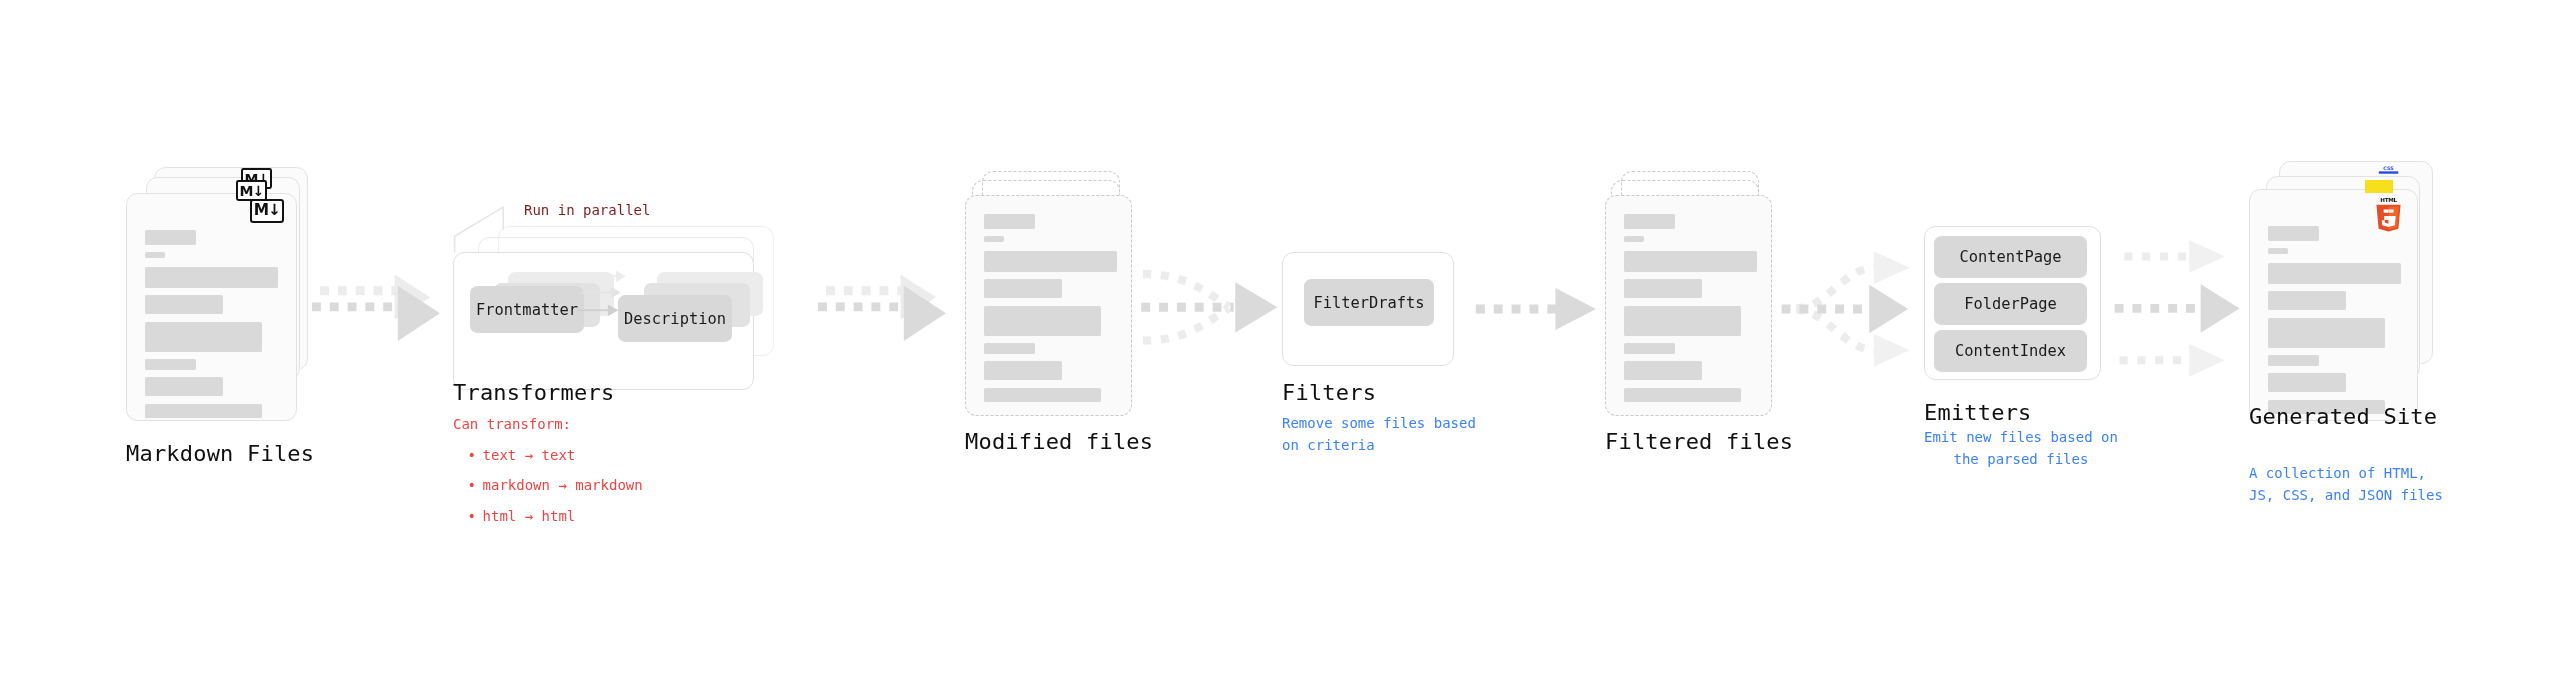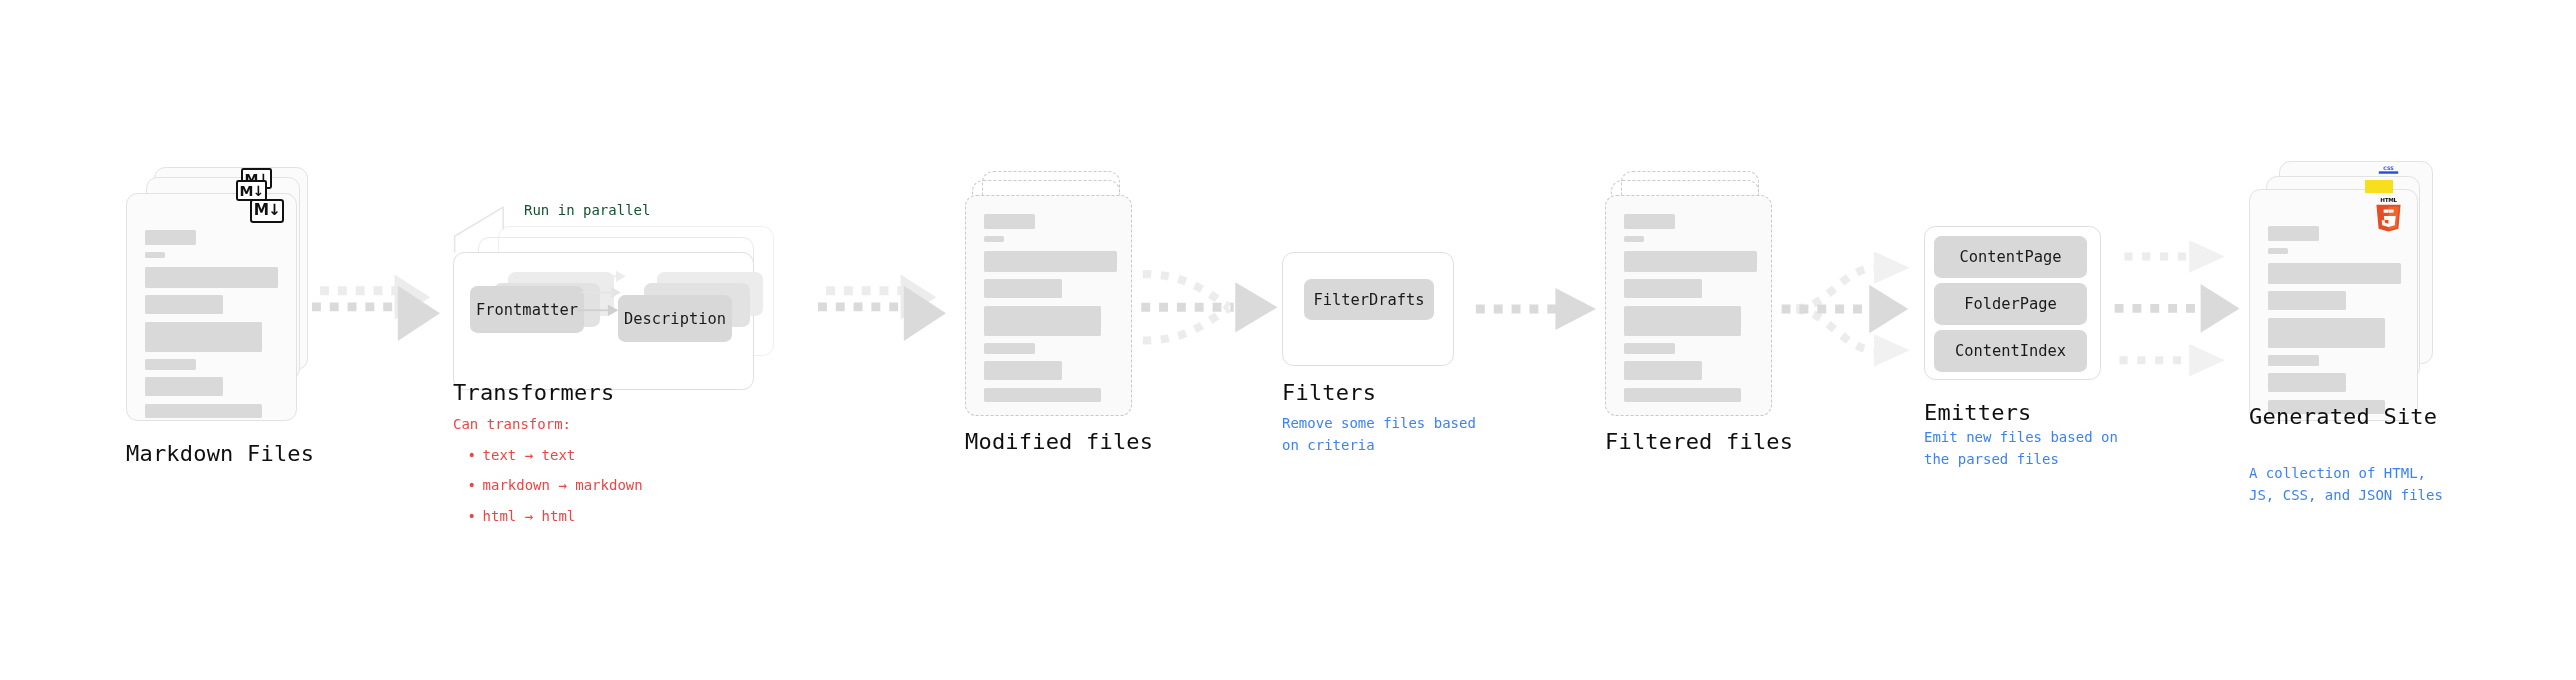--- a/index.html
+++ b/index.html
@@ -138,21 +138,21 @@
   }
   .bullets .lead { display: block; }
   .bullets ul { margin: 0; padding: 0 0 0 14.6px; list-style: none; }
   .bullets li { white-space: nowrap; margin-top: 8px; }
   .bullets li::before { content: "\2022"; margin-right: 6.5px; }
 
   .parallel-note {
     position: absolute;
     font-family: "DejaVu Sans Mono", "Liberation Mono", monospace;
     font-size: 14px;
-    color: #14532d;
+    color: #7f1d1d;
     white-space: nowrap;
   }
 
   
   .arrow-svg { position: absolute; overflow: visible; }
 </style>
 </head>
 <body>
 
 <div id="stage">
@@ -274,21 +274,21 @@
       <path d="M6 104 C 62 104, 86 80, 112 64"></path>
     </g>
     <g fill="none" stroke="#dadada" stroke-width="11" stroke-dasharray="11 11">
       <line x1="4" y1="63" x2="118" y2="63"></line>
     </g>
     <polygon points="120,32 172,63 120,94" fill="#dadada"></polygon>
   </svg>
 
   <div>
     <div class="proc-box" style="left:1282px; top:252px; width:172px; height:114px;"></div>
-    <div class="chip" style="left:1304px; top:279px; width:130px; height:41px;">
+    <div class="chip" style="left:1304px; top:279px; width:130px; height:47px;">
       <span>FilterDrafts</span>
     </div>
   </div>
   <div class="title" style="left:1282px; top:380px;">Filters</div>
   <div class="subtitle" style="left:1282px; top:413px;">Remove some files based
 on criteria</div>
 
   <svg class="arrow-svg" style="left:1471px; top:283px; width:138px; height:65px;" viewBox="0 0 170 80">
     <g stroke="#dadada" stroke-width="11" stroke-dasharray="11 11" fill="none">
       <line x1="6" y1="32" x2="108" y2="32"></line>
@@ -333,21 +333,21 @@
       <span>ContentPage</span>
     </div>
     <div class="chip" style="left:1934px; top:283px; width:153px; height:42px;">
       <span>FolderPage</span>
     </div>
     <div class="chip" style="left:1934px; top:330px; width:153px; height:42px;">
       <span>ContentIndex</span>
     </div>
   </div>
   <div class="title" style="left:1924px; top:400px;text-align:center;">Emitters</div>
-  <div class="subtitle" style="left:1924px; top:427px;">Emit new files based on
+  <div class="subtitle" style="left:1924px; top:427px;text-align:center;">Emit new files based on
 the parsed files</div>
 
   <svg class="arrow-svg" style="left:2113px; top:237px; width:146px; height:146px;" viewBox="0 0 180 180">
     <g fill="none" stroke="#ececec" stroke-width="10" stroke-dasharray="10 12">
       <line x1="14" y1="24" x2="96" y2="24"></line>
       <line x1="8" y1="152" x2="96" y2="152"></line>
     </g>
     <polygon points="94,4 138,24 94,44" fill="#f1f1f1"></polygon>
     <polygon points="94,132 138,152 94,172" fill="#f1f1f1"></polygon>
     <g fill="none" stroke="#dadada" stroke-width="11" stroke-dasharray="11 11">

